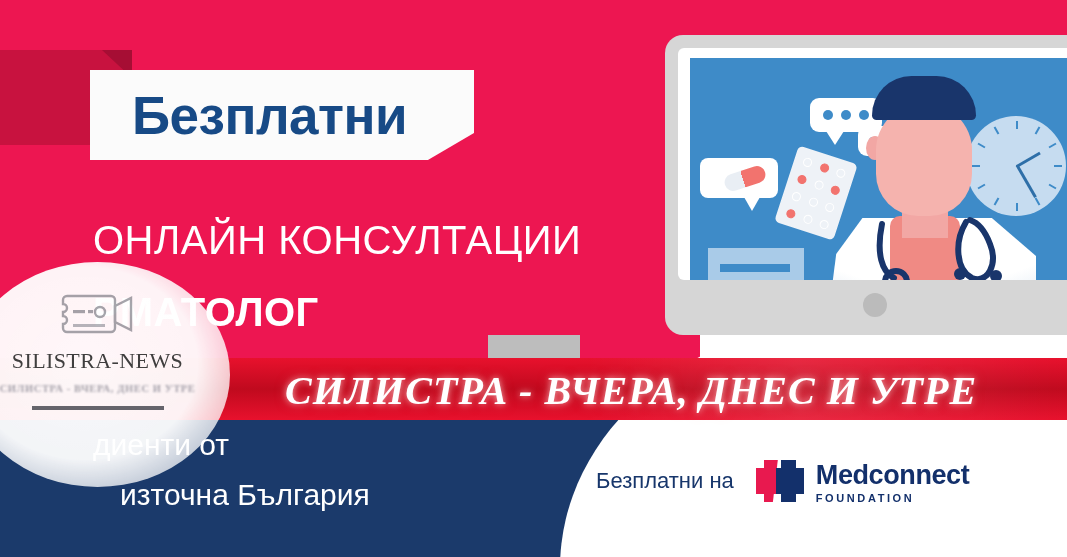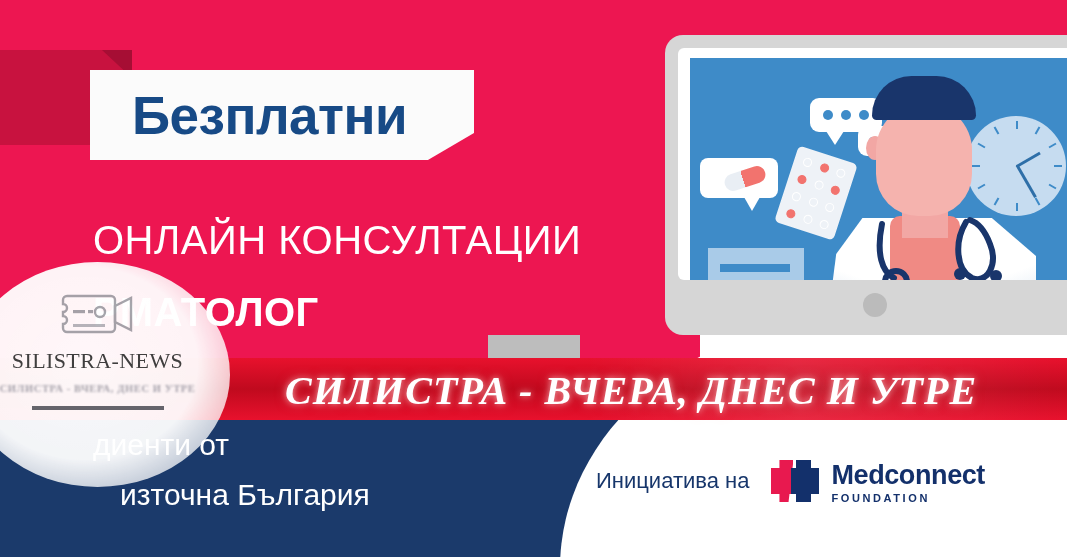--- a/index.html
+++ b/index.html
@@ -316,21 +316,21 @@
   <div class="head-line1">ОНЛАЙН КОНСУЛТАЦИИ</div>
   <div class="head-line2">РМАТОЛОГ</div>
 
   <div class="body-line1">диенти от</div>
   <div class="body-line2">източна България</div>
 
   <div class="ribbon"></div>
   <div class="ribbon-txt">СИЛИСТРА - ВЧЕРА, ДНЕС И УТРЕ</div>
 
   <div class="init-wrap">
-    <div class="init-txt">Инициатива на</div>
+    <div class="init-txt">Безплатни на</div>
     <div class="logo-wrap">
       <div class="logo-cross">
         <div class="red"></div>
         <div class="redv"></div>
         <div class="navyh"></div>
         <div class="navyv"></div>
       </div>
       <div class="logo-text">
         <div class="m1">Medconnect</div>
         <div class="m2">FOUNDATION</div>

